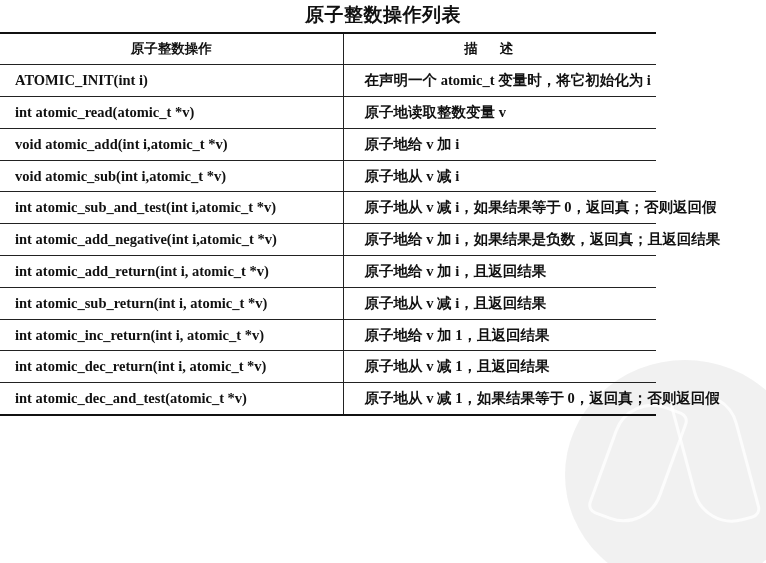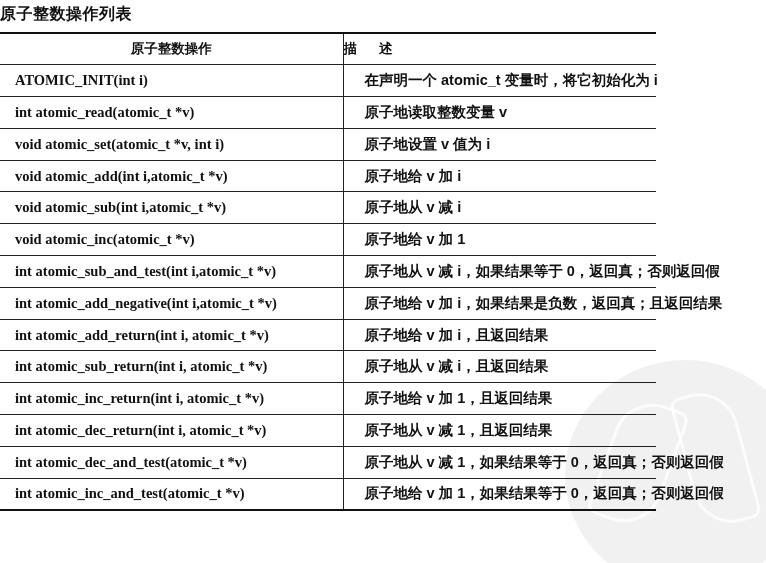--- a/index.html
+++ b/index.html
@@ -13,24 +13,24 @@
       position: relative;
       overflow: hidden;
       font-family: "Liberation Serif", "DejaVu Serif", serif;
       color: #111111;
     }
     .title {
       position: absolute;
       top: 2px;
       left: 0;
       width: 766px;
-      text-align: left;
+      text-align: center;
       font-family: "DejaVu Sans", sans-serif;
       font-weight: bold;
-      font-size: 16px;
+      font-size: 19px;
       line-height: 24px;
       letter-spacing: 0.5px;
     }
     .watermark {
       position: absolute;
       left: 565px;
       top: 360px;
       width: 240px;
       height: 230px;
       border-radius: 50%;
@@ -95,28 +95,28 @@
       text-align: left;
       box-sizing: border-box;
     }
     table.ops th {
       font-family: "DejaVu Sans", sans-serif;
       font-weight: bold;
       font-size: 13.5px;
       text-align: center;
     }
     table.ops th.c1 { text-align: center; padding-left: 0; }
-    table.ops th.c2 { padding-left: 0; letter-spacing: 22px; }
+    table.ops th.c2 { text-align: center; padding-left: 0; letter-spacing: 22px; }
     td.op {
       font-family: Liberation Serif, serif;
       font-weight: bold;
       font-size: 14.5px;
     }
     td.desc {
-      font-family: Liberation Sans, sans-serif;
+      font-family: Liberation Serif, serif;
       font-weight: bold;
       font-size: 13px;
     }
   </style>
 </head>
 <body>
 
 <div class="title">原子整数操作列表</div>
 
 <div class="watermark"></div>
@@ -131,34 +131,26 @@
   <tbody>
     <tr>
       <td class="c1 op">ATOMIC_INIT(int i)</td>
       <td class="c2 desc">在声明一个 atomic_t 变量时，将它初始化为 i</td>
     </tr>
     <tr>
       <td class="c1 op">int atomic_read(atomic_t *v)</td>
       <td class="c2 desc">原子地读取整数变量 v</td>
     </tr>
     <tr>
-      <td class="c1 op">void atomic_set(atomic_t *v, int i)</td>
-      <td class="c2 desc">原子地设置 v 值为 i</td>
-    </tr>
-    <tr>
       <td class="c1 op">void atomic_add(int i,atomic_t *v)</td>
       <td class="c2 desc">原子地给 v 加 i</td>
     </tr>
     <tr>
       <td class="c1 op">void atomic_sub(int i,atomic_t *v)</td>
       <td class="c2 desc">原子地从 v 减 i</td>
-    </tr>
-    <tr>
-      <td class="c1 op">void atomic_inc(atomic_t *v)</td>
-      <td class="c2 desc">原子地给 v 加 1</td>
     </tr>
     <tr>
       <td class="c1 op">int atomic_sub_and_test(int i,atomic_t *v)</td>
       <td class="c2 desc">原子地从 v 减 i，如果结果等于 0，返回真；否则返回假</td>
     </tr>
     <tr>
       <td class="c1 op">int atomic_add_negative(int i,atomic_t *v)</td>
       <td class="c2 desc">原子地给 v 加 i，如果结果是负数，返回真；且返回结果</td>
     </tr>
     <tr>
@@ -174,18 +166,14 @@
       <td class="c2 desc">原子地给 v 加 1，且返回结果</td>
     </tr>
     <tr>
       <td class="c1 op">int atomic_dec_return(int i, atomic_t *v)</td>
       <td class="c2 desc">原子地从 v 减 1，且返回结果</td>
     </tr>
     <tr>
       <td class="c1 op">int atomic_dec_and_test(atomic_t *v)</td>
       <td class="c2 desc">原子地从 v 减 1，如果结果等于 0，返回真；否则返回假</td>
     </tr>
-    <tr>
-      <td class="c1 op">int atomic_inc_and_test(atomic_t *v)</td>
-      <td class="c2 desc">原子地给 v 加 1，如果结果等于 0，返回真；否则返回假</td>
-    </tr>
   </tbody>
 </table>
 
 </body></html>

